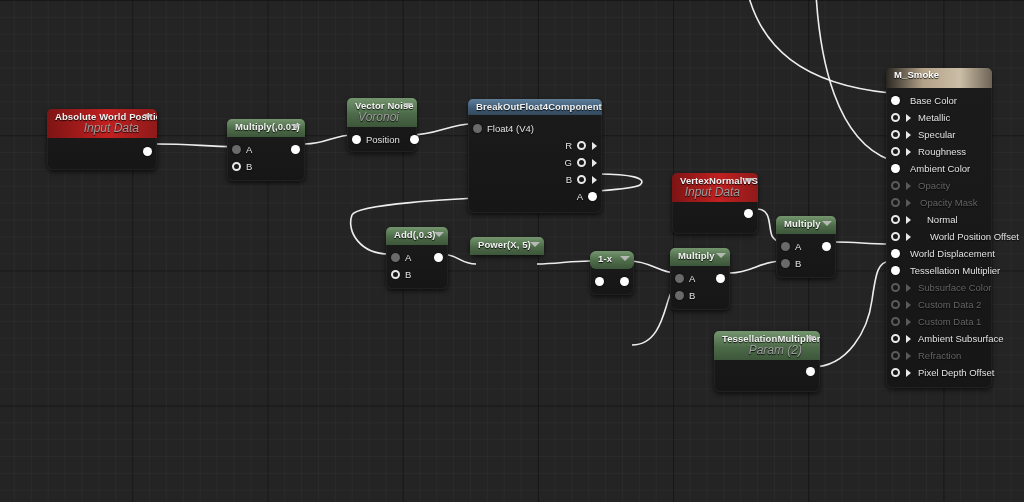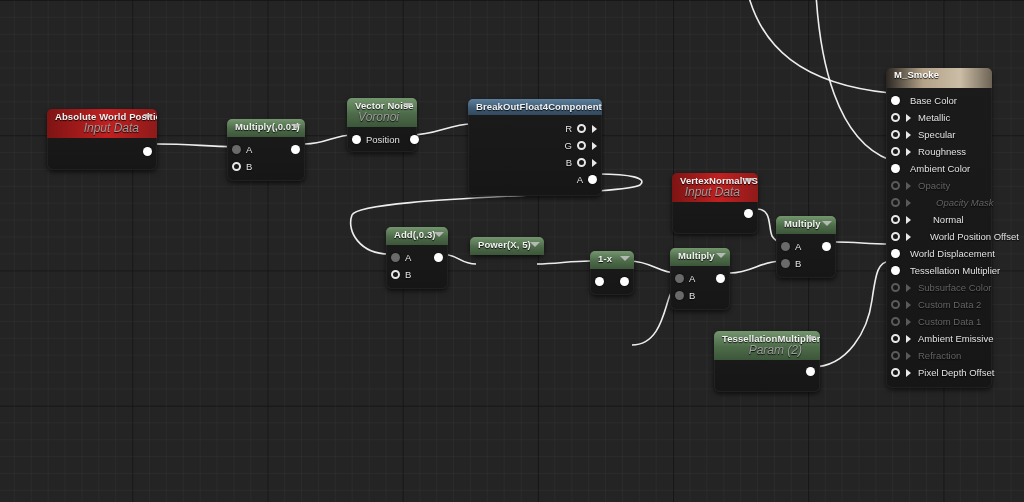--- a/index.html
+++ b/index.html
@@ -148,20 +148,24 @@
         <span class="pin filled" style="margin-right:5px;"></span>
       </div>
     </div>
   </div>
 
   <div class="node" style="left:468px;top:99px;width:134px;">
     <div class="hdr hdr-blue" style="height:16px;">
       <div class="t">BreakOutFloat4Components</div>
     </div>
     <div class="body" style="padding-top:5px;padding-bottom:8px;">
+      <div class="row in-left">
+        <span class="pin grey"></span>
+        <span class="lbl">Float4 (V4)</span>
+      </div>
       <div class="row out out-right">
         <span class="lbl">R</span>
         <span class="pin hollow"></span>
         <span class="arrow"></span>
       </div>
       <div class="row out out-right">
         <span class="lbl">G</span>
         <span class="pin hollow"></span>
         <span class="arrow"></span>
       </div>
@@ -196,21 +200,21 @@
   </div>
 
   <div class="node" style="left:470px;top:237px;width:74px;">
     <div class="hdr hdr-green">
       <div class="t">Power(X, 5)</div>
       <div class="caret"></div>
     </div>
   </div>
 
   <div class="node" style="left:590px;top:251px;width:44px;">
-    <div class="hdr hdr-green" style="padding-right:16px;">
+    <div class="hdr hdr-green" style="padding-right:16px;border-radius:6px;">
       <div class="t">1-x</div>
       <div class="caret"></div>
     </div>
     <div class="body" style="padding-bottom:5px;">
       <div class="row in-left">
         <span class="pin filled"></span>
         <span class="spacer"></span>
         <span class="pin filled" style="margin-right:5px;"></span>
       </div>
     </div>
@@ -304,26 +308,26 @@
           <span class="lbl" style="margin-left: 5px;">Ambient Color</span>
         </div>
         <div class="row in-left">
           <span class="pin dimh"></span>
           <span class="arrow dim"></span>
           <span class="lbl dim" style="margin-left: 2px;">Opacity</span>
         </div>
         <div class="row in-left">
           <span class="pin dimh"></span>
           <span class="arrow dim"></span>
-          <span class="lbl dim" style="margin-left: 20px; font-style: italic;">Opacity Mask</span>
-        </div>
-        <div class="row in-left">
-          <span class="pin hollow"></span>
-          <span class="arrow"></span>
-          <span class="lbl" style="margin-left: 17px;">Normal</span>
+          <span class="lbl dim" style="margin-left: 4px;">Opacity Mask</span>
+        </div>
+        <div class="row in-left">
+          <span class="pin hollow"></span>
+          <span class="arrow"></span>
+          <span class="lbl" style="margin-left: 11px;">Normal</span>
         </div>
         <div class="row in-left">
           <span class="pin hollow"></span>
           <span class="arrow"></span>
           <span class="lbl" style="margin-left: 14px;">World Position Offset</span>
         </div>
         <div class="row in-left">
           <span class="pin filled"></span>
           <span class="lbl" style="margin-left: 5px;">World Displacement</span>
         </div>
@@ -342,21 +346,21 @@
           <span class="lbl dim" style="margin-left: 2px;">Custom Data 2</span>
         </div>
         <div class="row in-left">
           <span class="pin dimh"></span>
           <span class="arrow dim"></span>
           <span class="lbl dim" style="margin-left: 2px;">Custom Data 1</span>
         </div>
         <div class="row in-left">
           <span class="pin hollow"></span>
           <span class="arrow"></span>
-          <span class="lbl" style="margin-left: 2px;">Ambient Emissive</span>
+          <span class="lbl" style="margin-left: 2px;">Ambient Subsurface</span>
         </div>
         <div class="row in-left">
           <span class="pin dimh"></span>
           <span class="arrow dim"></span>
           <span class="lbl dim" style="margin-left: 2px;">Refraction</span>
         </div>
         <div class="row in-left">
           <span class="pin hollow"></span>
           <span class="arrow"></span>
           <span class="lbl" style="margin-left: 2px;">Pixel Depth Offset</span>

